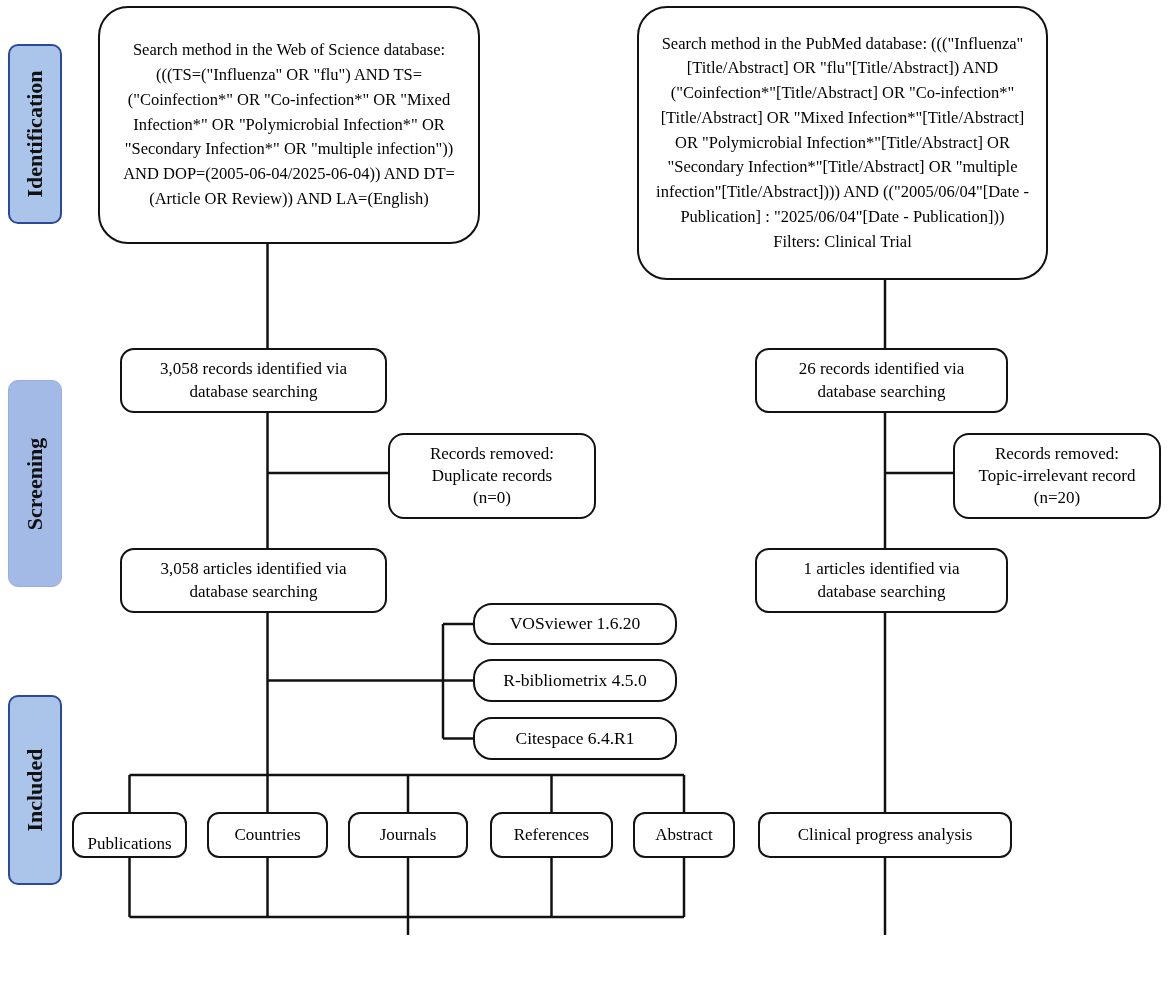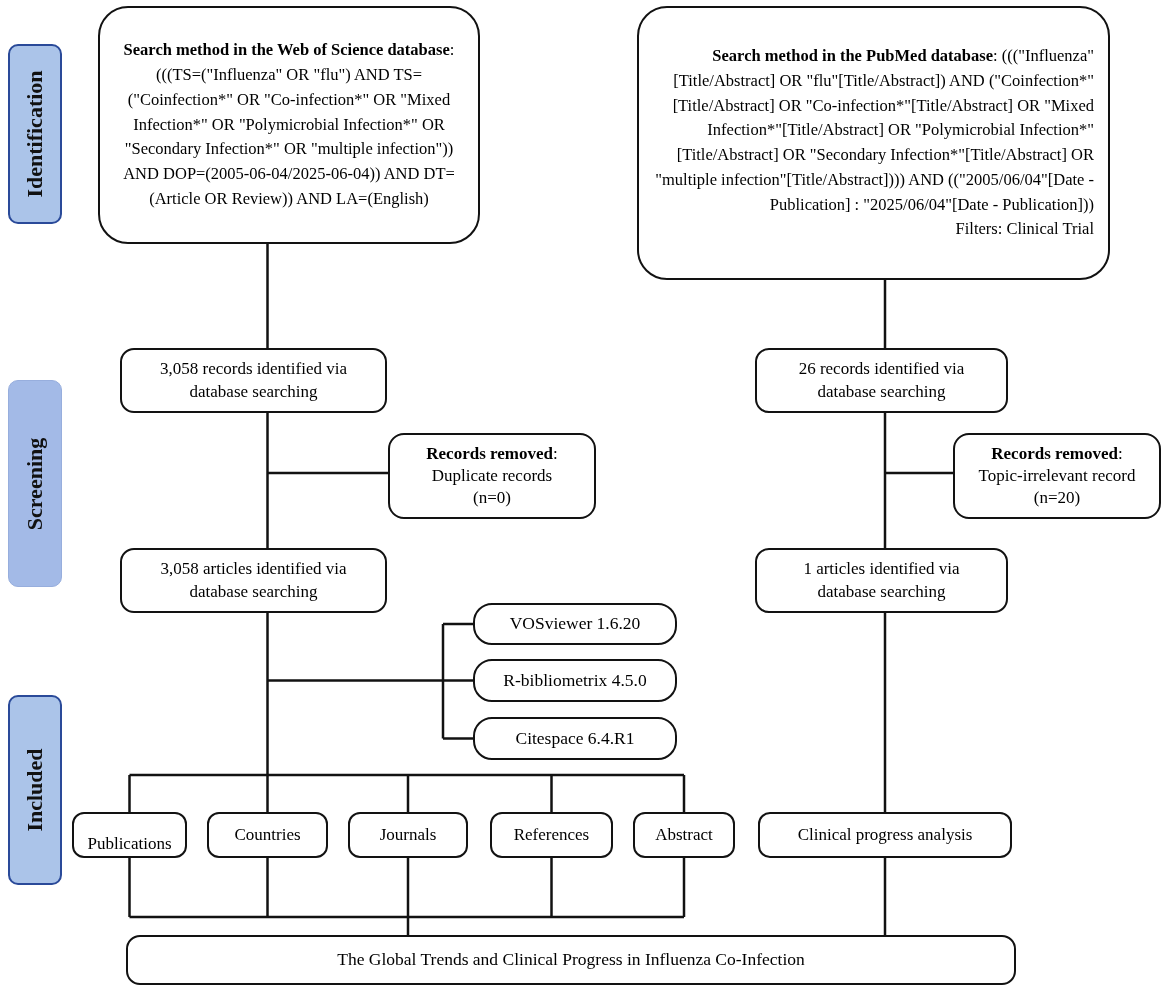--- a/index.html
+++ b/index.html
@@ -13,37 +13,37 @@
     position:absolute;background:#fff;border:2.3px solid #121212;
     display:flex;flex-direction:column;align-items:center;justify-content:center;
     text-align:center;box-sizing:border-box;line-height:1.35;
   }
   .search{border-radius:30px;border-width:2.6px;font-size:16.5px;line-height:1.5;padding:8px 14px;}
   .small{border-radius:14px;font-size:17px;}
   .removed{border-radius:16px;font-size:17px;line-height:1.3;}
   .tool{border-radius:19px;font-size:17.5px;}
   .cat{border-radius:12px;font-size:17px;}
   .final{border-radius:14px;font-size:17.5px;border-width:2.6px;}
-  .bt{font-weight:bold;}
+  .bt{font-weight:normal;}
   .stage{
     position:absolute;left:8px;width:54px;border-radius:10px;
     display:flex;align-items:center;justify-content:center;box-sizing:border-box;
   }
   .stage.dark{background:#abc4e9;border:2.5px solid #2a4a99;}
   .stage.light{background:#a3bae7;border:1.5px solid #97aedd;}
   .stage span{
     transform:rotate(-90deg);white-space:nowrap;font-weight:bold;
     font-size:22px;color:#111;
   }
   
   #stage-identification{top:44px;height:180px;}
   #stage-screening{top:380px;height:207px;}
   #stage-included{top:695px;height:190px;}
   #wos-search{left:98px;top:6px;width:382px;height:238px;}
-  #pubmed-search{left:637px;top:6px;width:473px;height:274px;text-align:right;}
+  #pubmed-search{left:637px;top:6px;width:411px;height:274px;}
   #wos-records{left:120px;top:348px;width:267px;height:65px;padding:0 26px;align-items:center;}
   #pm-records{left:755px;top:348px;width:253px;height:65px;padding:0 20px;}
   #wos-removed{left:388px;top:433px;width:208px;height:86px;}
   #pm-removed{left:953px;top:433px;width:208px;height:86px;}
   #wos-articles{left:120px;top:548px;width:267px;height:65px;padding:0 12px;}
   #pm-articles{left:755px;top:548px;width:253px;height:65px;padding:0 20px;}
   #tool-vos{left:473px;top:603px;width:204px;height:42px;}
   #tool-rbib{left:473px;top:659px;width:204px;height:43px;}
   #tool-cite{left:473px;top:717px;width:204px;height:43px;}
   #cat-publications{left:72px;top:812px;width:115px;height:46px;justify-content:flex-end;}
@@ -164,17 +164,14 @@
     <div>References</div>
   </div>
   <div class="box cat" id="cat-keywords">
     <div>Abstract</div>
   </div>
 
   <div class="box cat" id="clinical-box">
     <div>Clinical progress analysis</div>
   </div>
 
-  <div class="box final" id="final-box">
-    <div>The Global Trends and Clinical Progress in Influenza Co-Infection</div>
-  </div>
 
 </div>
 
 </body></html>

